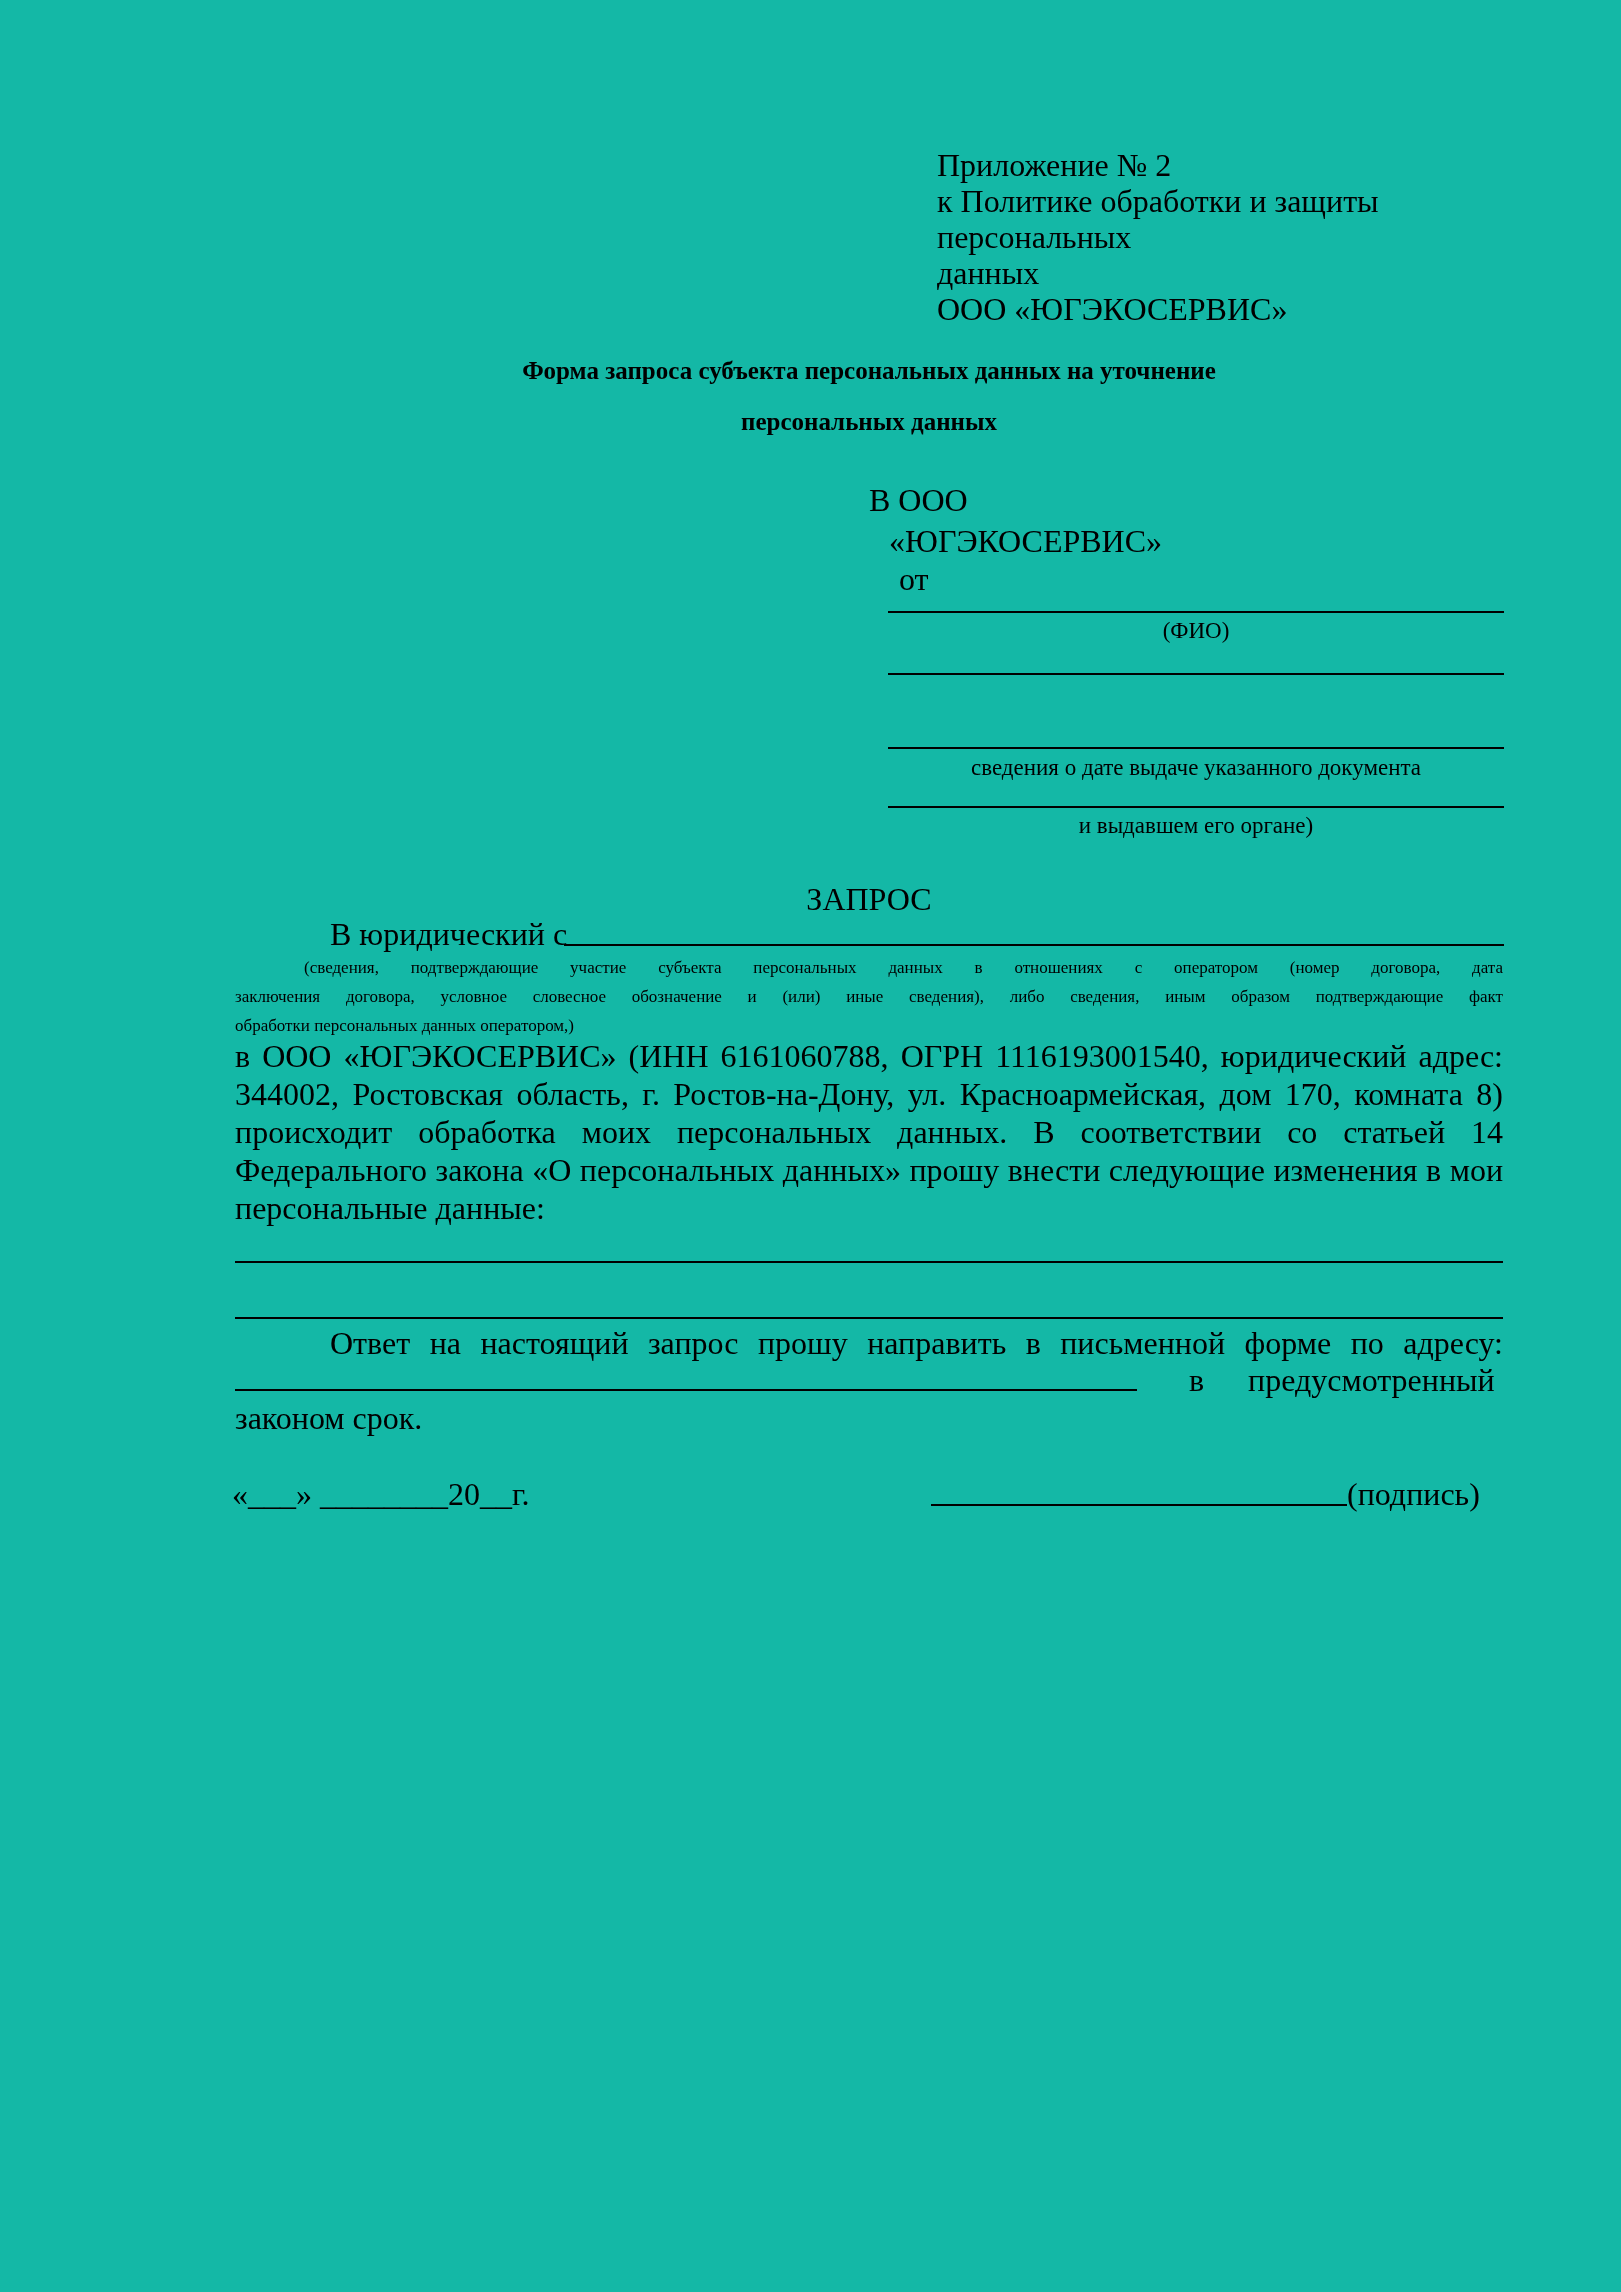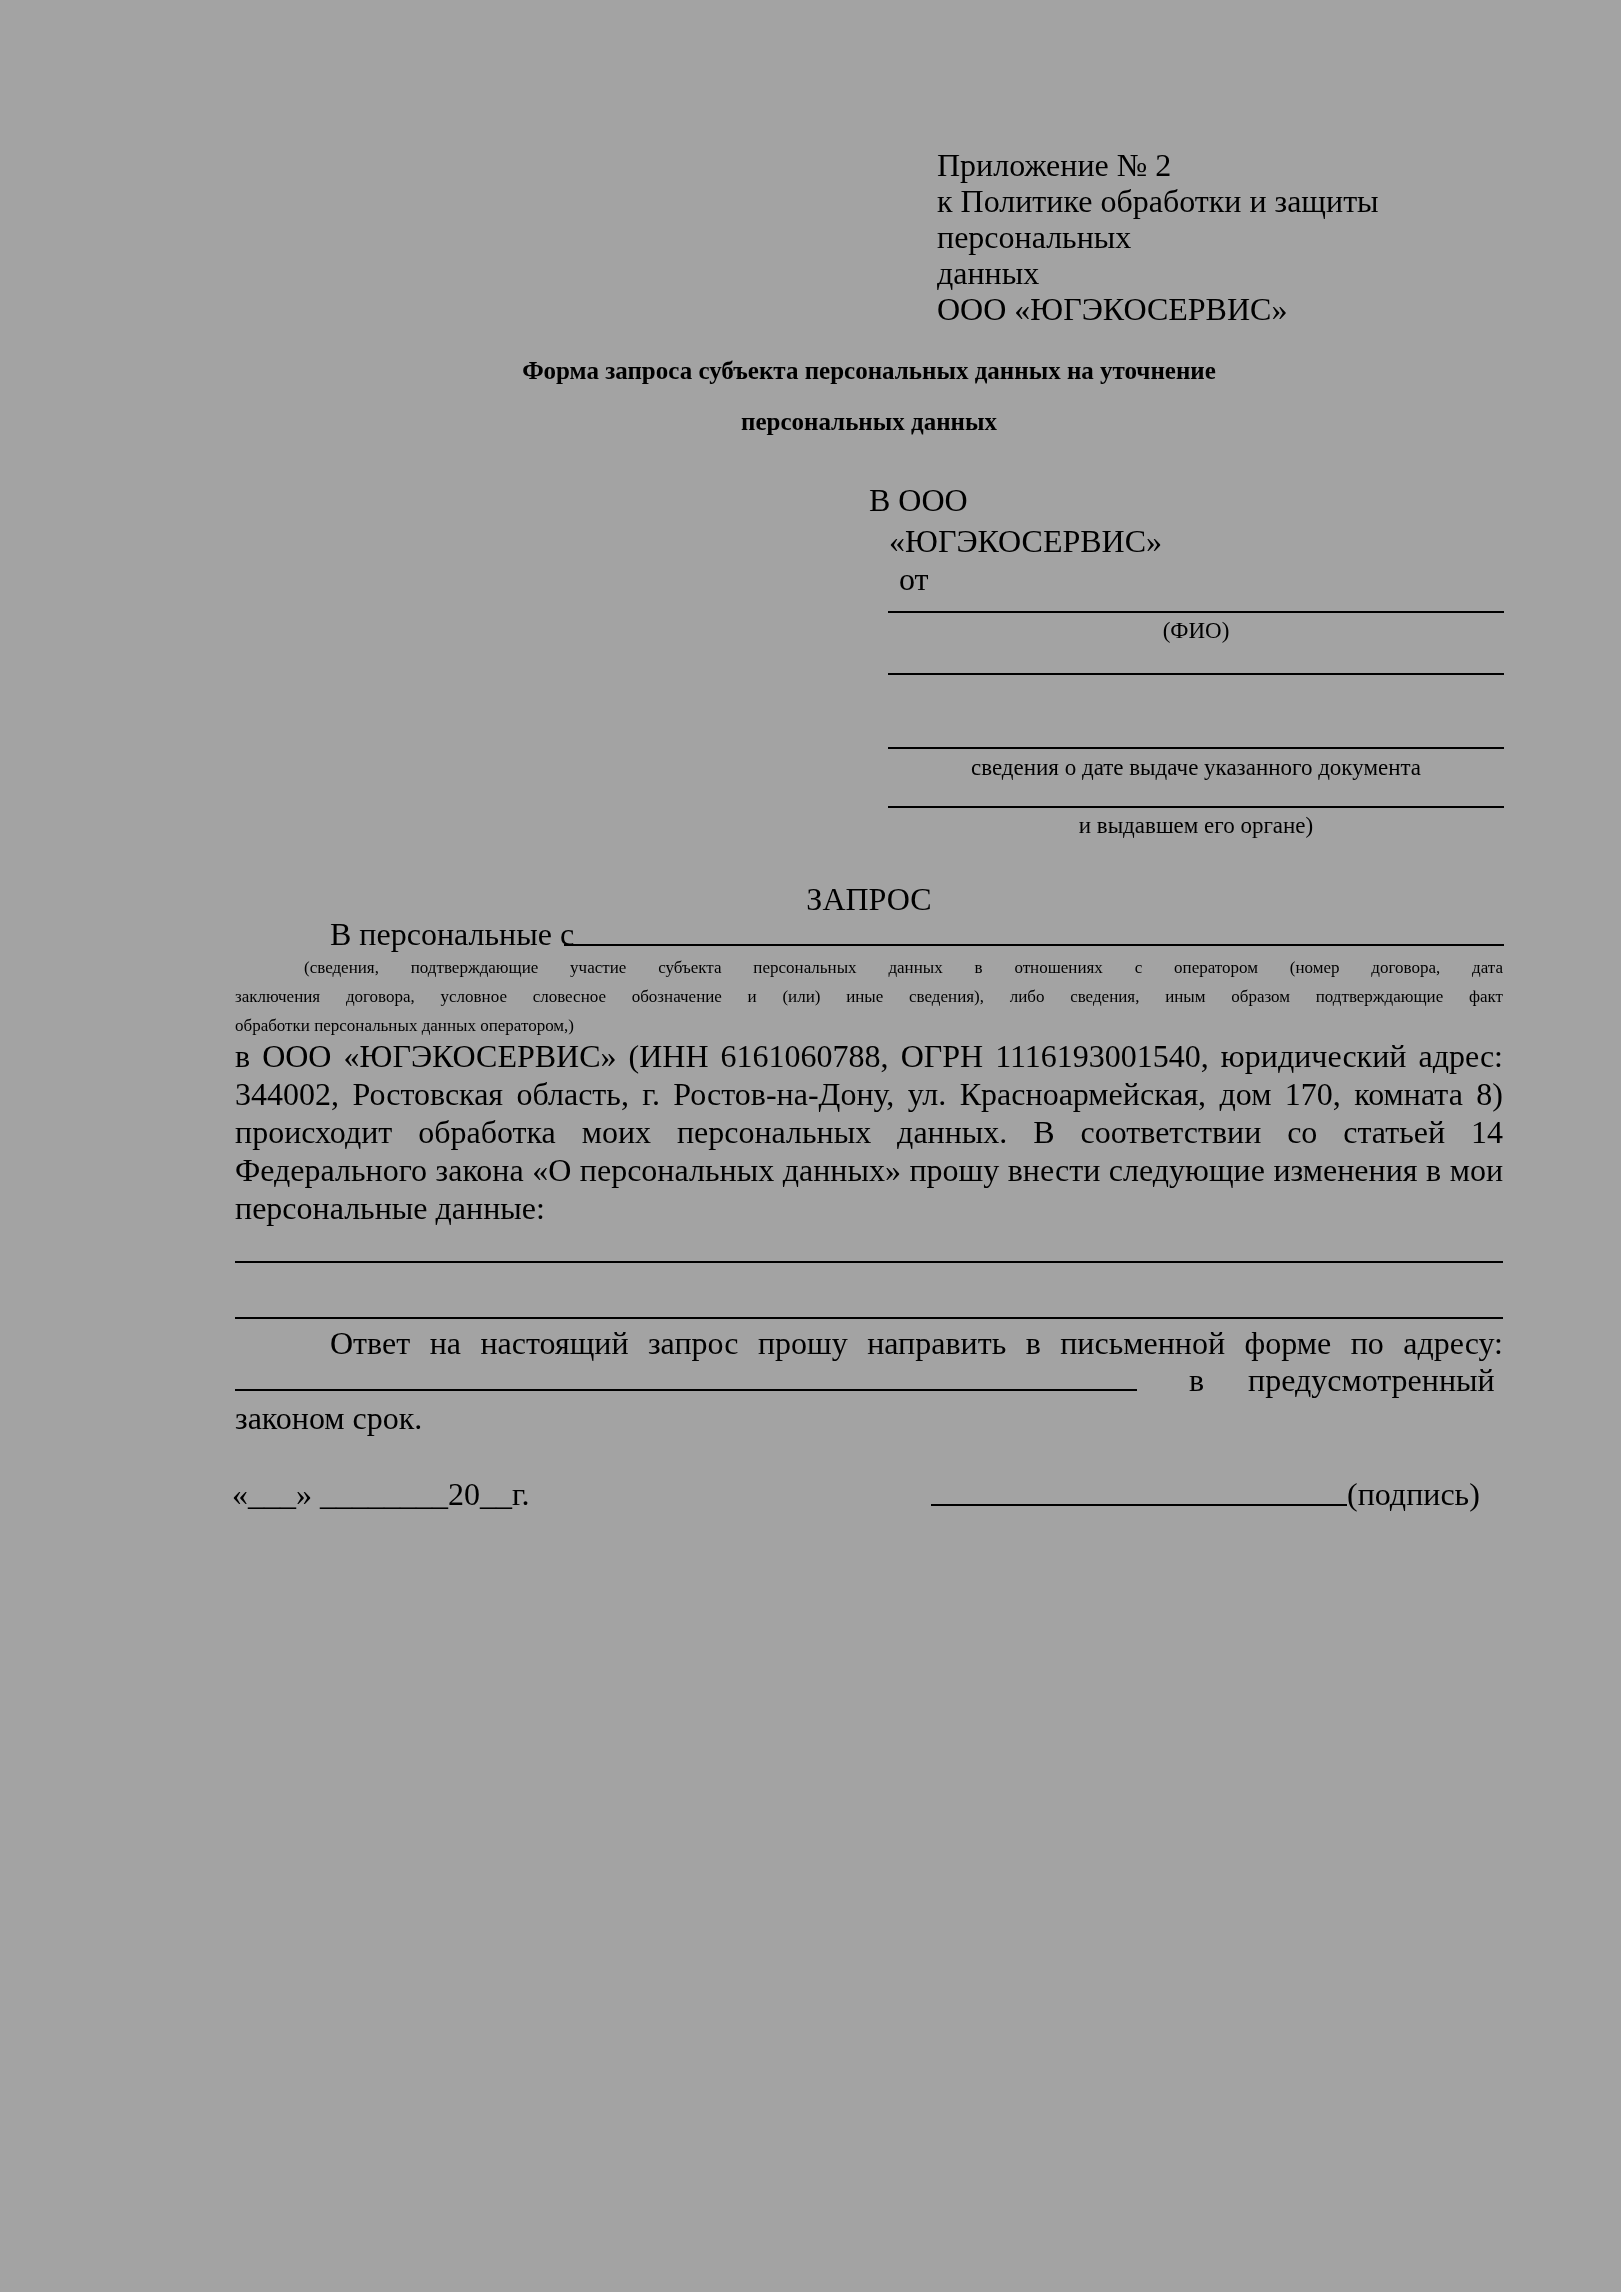--- a/index.html
+++ b/index.html
@@ -1,21 +1,21 @@
 <!DOCTYPE html>
 <html><head>
 <meta charset="utf-8">
 <style>
   html, body { margin: 0; padding: 0; background: #888; }
   .page {
     position: relative;
     width: 1621px;
     height: 2293px;
     margin: 0 auto;
-    background: #a3a3a3;
+    background: #14b8a6;
     color: #000000;
     font-family: "Liberation Serif", "DejaVu Serif", serif;
     font-size: 32px;
     overflow: hidden;
   }
   .abs { position: absolute; }
   .rule { position: absolute; height: 0; border-top: 2.9px solid #000; }
 
   [data-name="header-block"] {
     position: absolute; left: 937px; top: 147px; width: 573px;
@@ -108,21 +108,21 @@
   <div class="rule" data-name="doc-input-line"></div>
 
   <div class="rule" data-name="date-input-line"></div>
   <div class="field-caption" data-name="date-caption">сведения о дате выдаче указанного документа</div>
 
   <div class="rule" data-name="issuer-input-line"></div>
   <div class="field-caption" data-name="issuer-caption">и выдавшем его органе)</div>
 
   <div class="abs" data-name="request-heading">ЗАПРОС</div>
 
-  <div class="abs" data-name="request-intro">В персональные с</div>
+  <div class="abs" data-name="request-intro">В юридический с</div>
   <div class="rule" data-name="intro-input-line"></div>
 
   <div data-name="request-note">
     <div class="just" data-name="note-line-1">(сведения, подтверждающие участие субъекта персональных данных в отношениях с оператором (номер договора, дата</div>
     <div class="just" data-name="note-line-2">заключения договора, условное словесное обозначение и (или) иные сведения), либо сведения, иным образом подтверждающие факт</div>
     <div data-name="note-line-3">обработки персональных данных оператором,)</div>
   </div>
 
   <div data-name="request-body">
     <div class="just" data-name="body-line-1">в ООО «ЮГЭКОСЕРВИС» (ИНН 6161060788, ОГРН 1116193001540, юридический адрес:</div>

